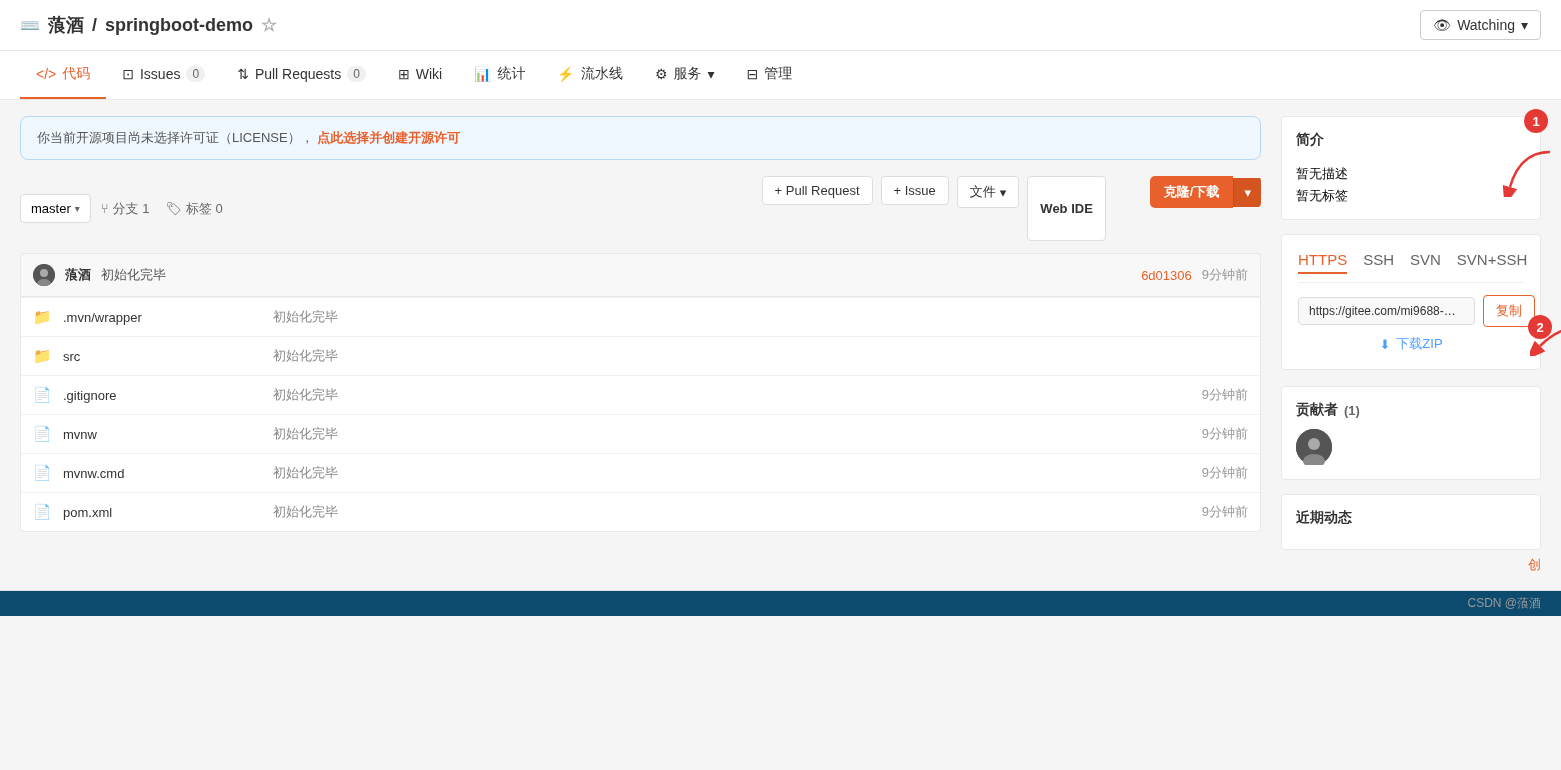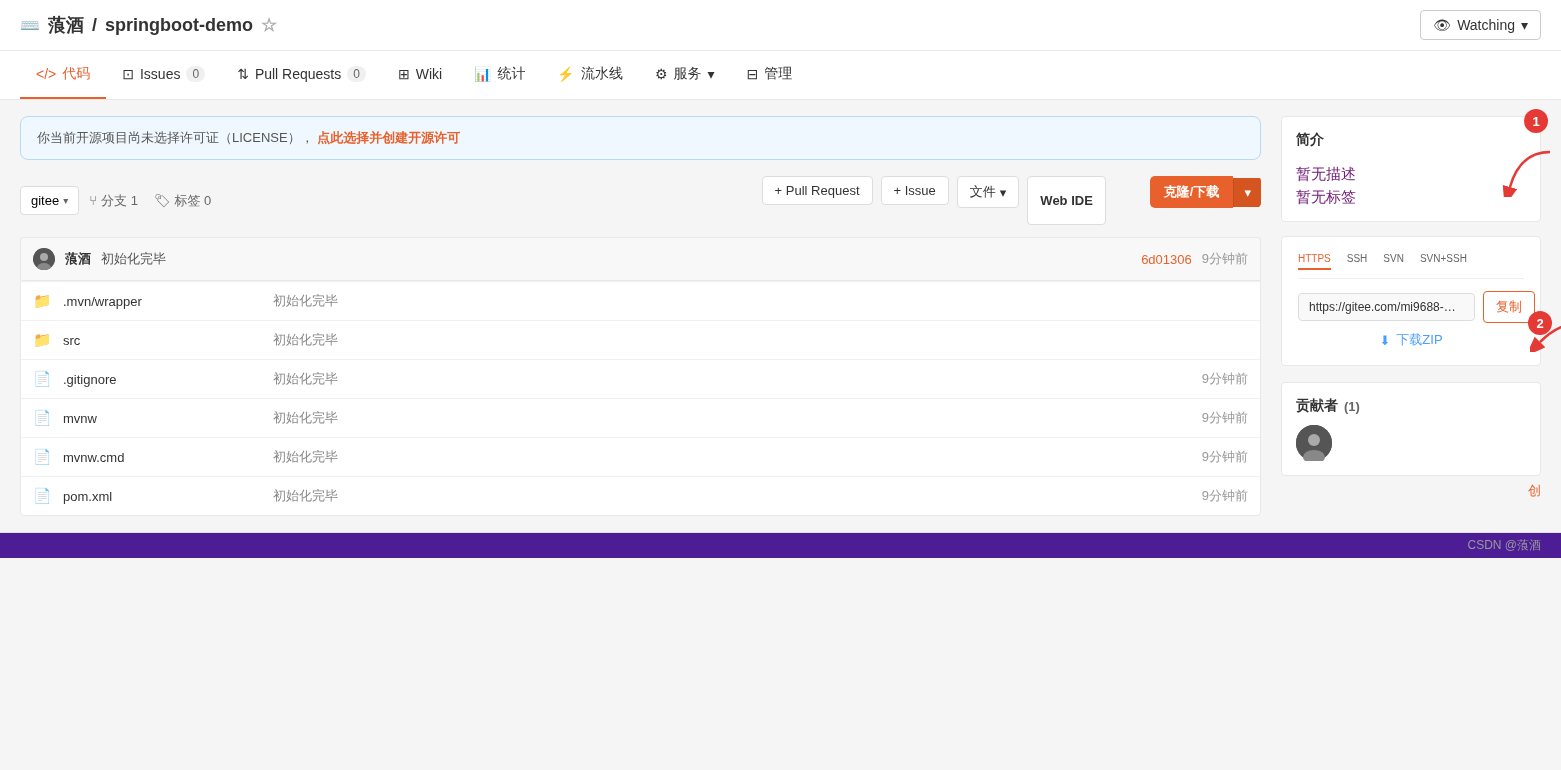--- a/index.html
+++ b/index.html
@@ -134,21 +134,21 @@
       white-space: nowrap;
     }
     .file-btn {
       display: flex;
       align-items: center;
       gap: 4px;
     }
     .web-ide-btn {
       border: 1px solid #ddd;
       border-radius: 4px;
-      padding: 16px 12px;
+      padding: 24px 12px;
       background: #fff;
       cursor: pointer;
       font-size: 13px;
       color: #333;
       font-weight: bold;
     }
     .clone-btn {
       display: flex;
       align-items: center;
       border-radius: 5px;
@@ -226,21 +226,21 @@
       position: relative;
     }
     .clone-tabs {
       display: flex;
       gap: 16px;
       margin-bottom: 12px;
       border-bottom: 1px solid #eee;
       padding-bottom: 8px;
     }
     .clone-tab {
-      font-size: 10px;
+      font-size: 15px;
       color: #666;
       cursor: pointer;
       padding-bottom: 4px;
     }
     .clone-tab.active {
       color: #e8612c;
       border-bottom: 2px solid #e8612c;
     }
     .clone-url-row {
       display: flex;
@@ -287,21 +287,21 @@
       border-radius: 4px;
       padding: 14px;
       margin-bottom: 14px;
     }
     .sidebar-title {
       font-size: 14px;
       font-weight: bold;
       color: #333;
       margin-bottom: 8px;
     }
-    .sidebar-empty { color: #701a75; font-size: 15px; }
+    .sidebar-empty { color: #000000; font-size: 13px; }
     .contributors-title {
       display: flex;
       align-items: center;
       gap: 6px;
       font-size: 14px;
       font-weight: bold;
       color: #333;
       margin-bottom: 10px;
     }
     .contributors-badge {
@@ -327,21 +327,21 @@
       width: 24px;
       height: 24px;
       border-radius: 50%;
       background: #e53935;
       color: #fff;
       font-size: 13px;
       font-weight: bold;
     }
 
     .bottom-bar {
-      background: #4c1d95;
+      background: #0c4a6e;
       padding: 4px 20px;
       font-size: 12px;
       color: #999;
       text-align: right;
       border-top: 1px solid #e0e0e0;
     }
   </style>
 </head>
 <body>
 
@@ -402,21 +402,21 @@
 
   <div class="left-panel">
 
     <div class="license-notice">
       <span>你当前开源项目尚未选择许可证（LICENSE），</span>
       <a>点此选择并创建开源许可</a>
     </div>
 
     <div class="repo-toolbar">
       <button class="branch-select">
-        <span>gitee</span>
+        <span>master</span>
         <span class="chevron">▾</span>
       </button>
       <div class="branch-info">
         <span>
           <span>⑂</span>
           <span>分支 1</span>
         </span>
         <span>
           <span>🏷</span>
           <span>标签 0</span>
@@ -557,20 +557,23 @@
       </div>
       <div class="contributor-avatar">
         <svg width="36" height="36" viewBox="0 0 36 36">
           <circle cx="18" cy="18" r="18" fill="#555"></circle>
           <ellipse cx="18" cy="15" rx="6" ry="6" fill="#aaa"></ellipse>
           <ellipse cx="18" cy="32" rx="11" ry="7" fill="#888"></ellipse>
         </svg>
       </div>
     </div>
 
+    <div class="sidebar-section">
+      <div class="sidebar-title">近期动态</div>
+    </div>
 
     <div style="text-align:right; color:#e8612c; font-size:13px; cursor:pointer; margin-top:-8px;">创</div>
   </div>
 </div>
 
 <div class="bottom-bar">
   <span>CSDN @蒗酒</span>
 </div>
 
 </body></html>

